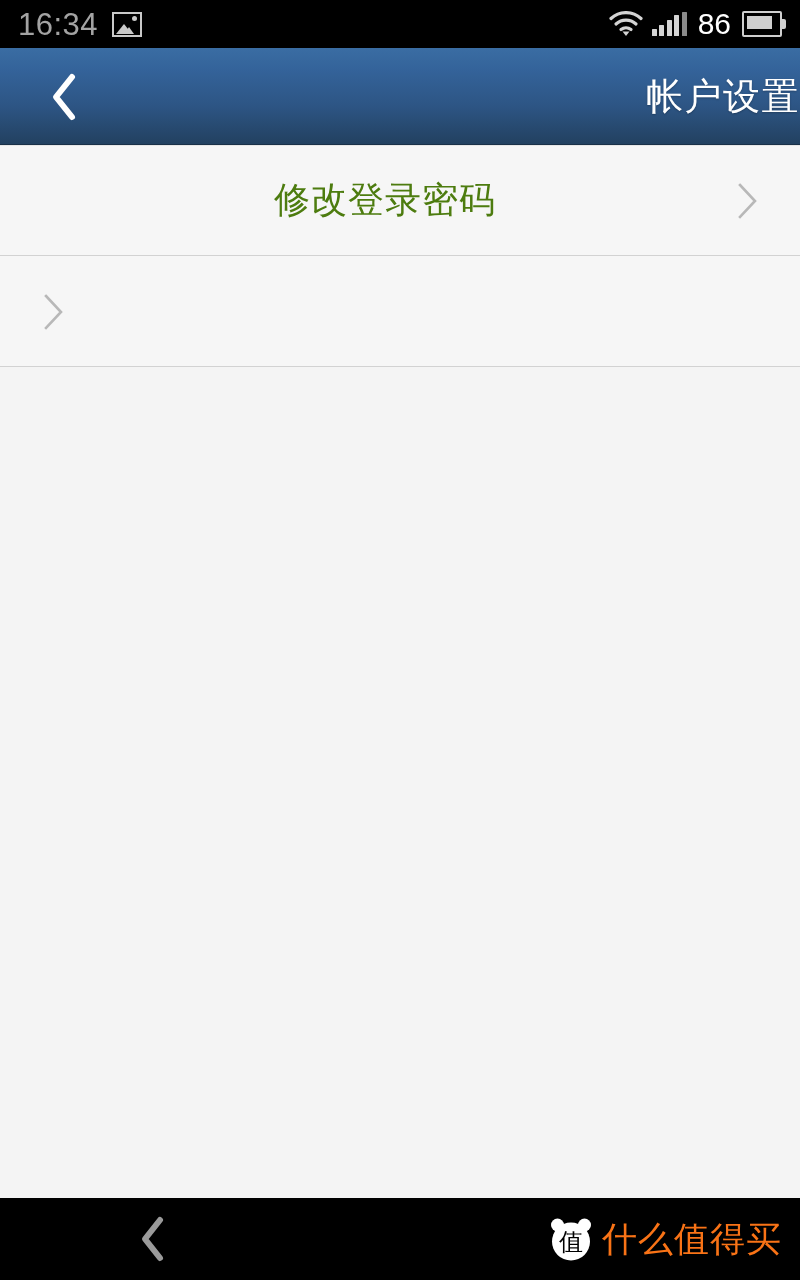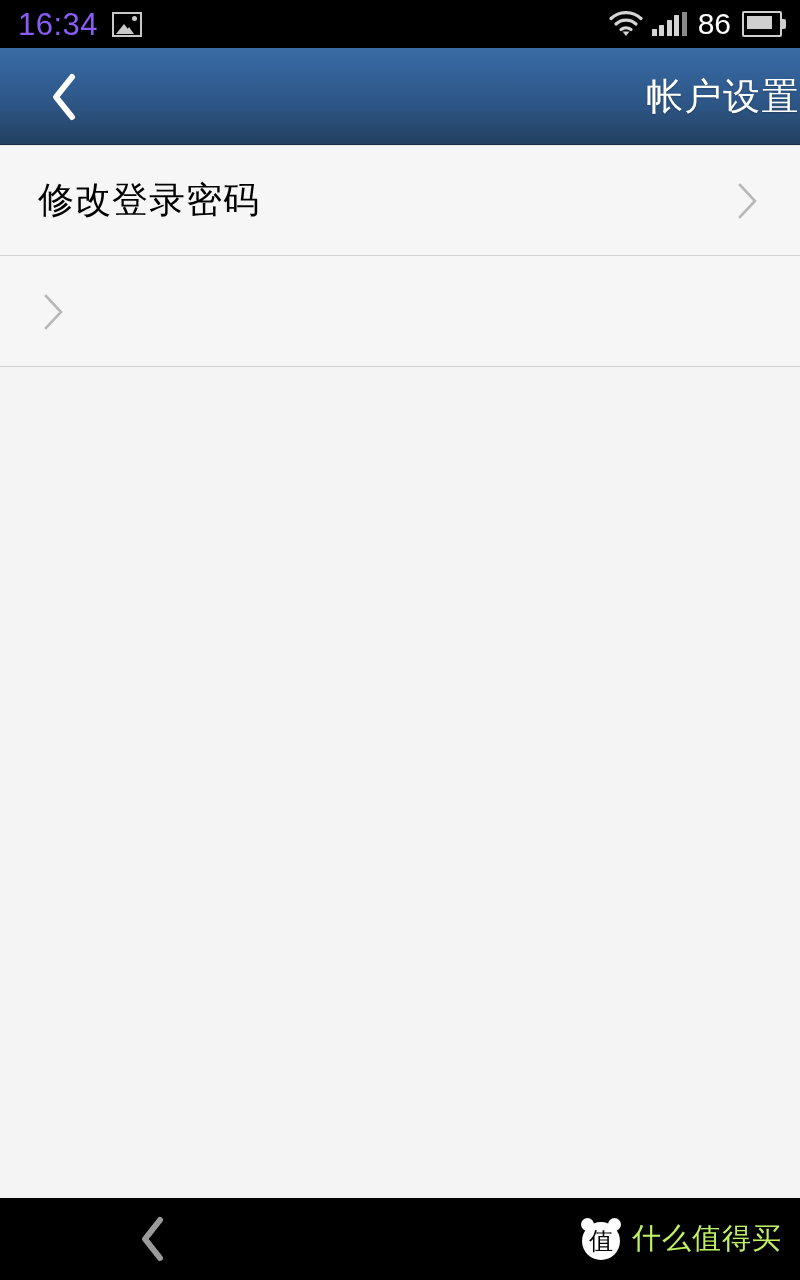--- a/index.html
+++ b/index.html
@@ -17,21 +17,21 @@
   }
 
   
   .status-bar {
     height:48px; background:#000; color:#d4d4d4;
     display:flex; align-items:center;
     padding:0 14px 0 18px;
     flex:none;
   }
   .status-time {
-    font-size:31px; letter-spacing:0.5px; color:#8b5cf6;
+    font-size:31px; letter-spacing:0.5px; color:#a3a3a3;
     font-family:"Liberation Sans", sans-serif;
     line-height:1;
   }
   .status-left { display:flex; align-items:center; gap:14px; }
   .status-spacer { flex:1; }
   .status-right { display:flex; align-items:center; gap:9px; }
 
   .photo-icon { width:30px; height:25px; position:relative; }
   .photo-icon .frame {
     position:absolute; inset:0;
@@ -113,23 +113,24 @@
   }
   .list-row::after {
     content:""; position:absolute; left:0; right:0; bottom:0;
     height:1px; background:#d2d2d2;
   }
   .list-row:first-child::before {
     content:""; position:absolute; left:0; right:0; top:0;
     height:1px; background:#e6e6e6;
   }
   .row-label {
-    font-size:36px; color:#000000; letter-spacing:1px;
+    font-size:36px; color:#4d7c0f; letter-spacing:1px;
     font-family:"DejaVu Sans", "Liberation Sans", sans-serif;
     flex:1;
+    text-align:center;
   }
   .row-chevron { width:30px; height:48px; flex:none; }
 
   
   .content-blank { flex:1; background:#f4f4f4; }
 
   
   .nav-bar {
     height:82px; flex:none; background:#000;
     position:relative; display:flex; align-items:center;
@@ -154,21 +155,21 @@
   }
   .wm-badge .ear-l { left:1px; }
   .wm-badge .ear-r { right:1px; }
   .wm-badge .zhi {
     position:absolute; left:2px; top:4px; width:38px; height:38px;
     display:flex; align-items:center; justify-content:center;
     color:#000; font-size:24px; line-height:1;
     font-family:"DejaVu Sans", "Liberation Sans", sans-serif;
   }
   .wm-text {
-    color:#bef264; font-size:29px; letter-spacing:1px;
+    color:#f97316; font-size:35px; letter-spacing:1px;
     font-family:"DejaVu Sans", "Liberation Sans", sans-serif;
   }
 </style>
 </head>
 <body>
 
 <div id="screen">
 
   <div class="status-bar">
     <div class="status-left">

